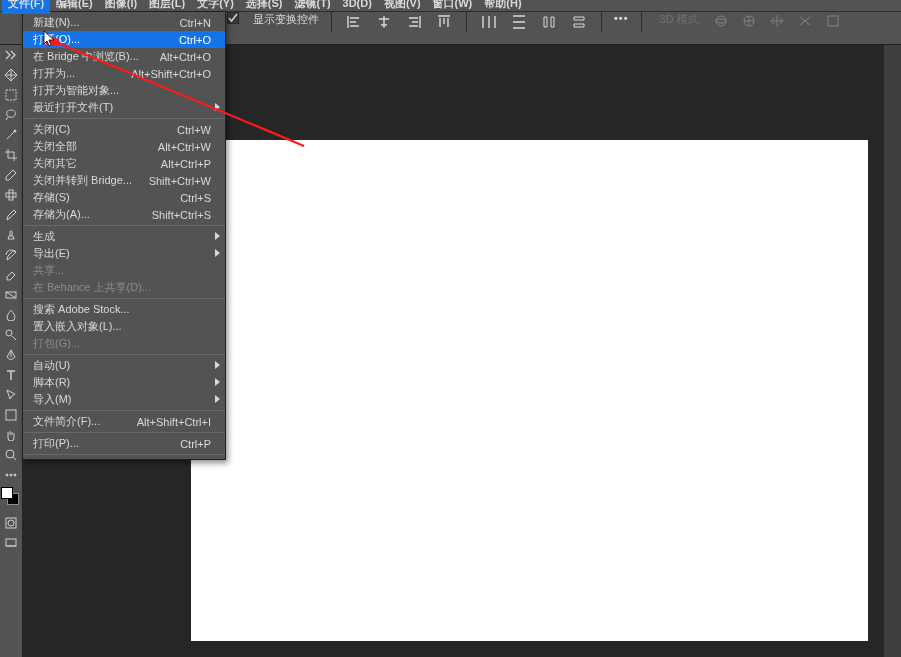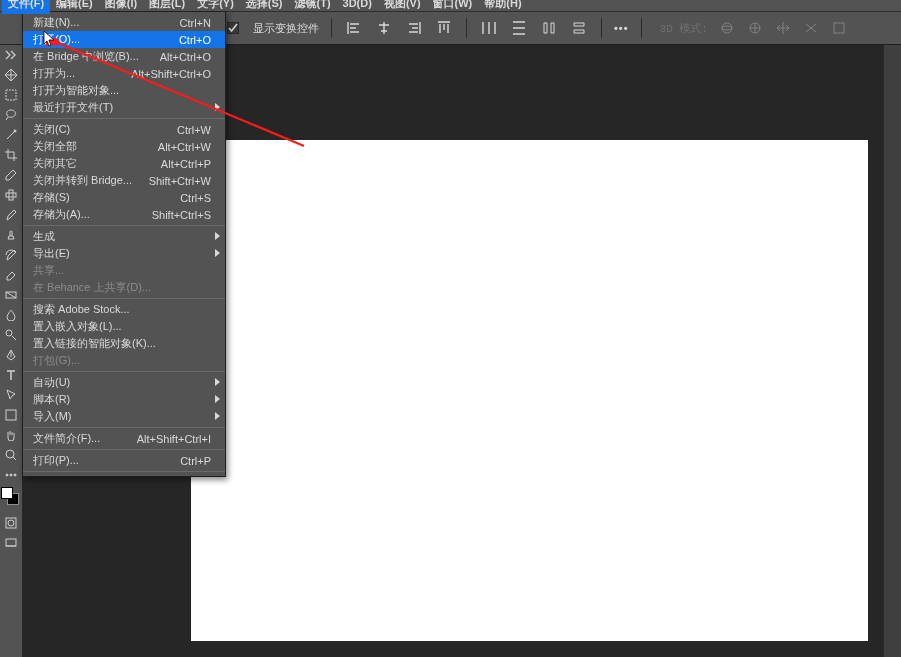--- a/index.html
+++ b/index.html
@@ -3,29 +3,29 @@
 <meta charset="utf-8">
 <style>
   * { margin:0; padding:0; box-sizing:border-box; font-family:"Microsoft YaHei",sans-serif; font-size:11px; }
   body { width:901px; height:657px; background:#535353; overflow:hidden; position:relative; }
 
   
   .menubar { height:11px; background:#535353; display:flex; align-items:center; padding-left:2px; position:relative; z-index:100; }
   .menubar .mitem { color:#d9d9d9; padding:0 6px; height:16px; line-height:11px; cursor:default; position:relative;font-weight:bold; }
   .menubar .mitem.open { background:#1473e6; }
   
-  .optbar { height:34px; background:#535353; display:flex; align-items:center; padding-left:32px; gap:10px; border-top:1px solid #2e2e2e; border-bottom:1px solid #202020; }
+  .optbar { height:34px; background:#535353; display:flex; padding-left:32px; gap:10px; border-top:1px solid #2e2e2e; border-bottom:1px solid #202020; }
   .chk { width:12px; height:12px; background:#3a3a3a; border:1px solid #2a2a2a; display:inline-block; vertical-align:middle; margin-right:4px; }
   .chk svg { display:block; }
   .optlabel { color:#d9d9d9; }
   .vsep { width:1px; height:20px; background:#2c2c2c; margin:0 2px; }
   .alignbtn { width:20px; height:20px; display:flex; align-items:center; justify-content:center; }
   .alignbtn svg { stroke:#d9d9d9; }
   .ellipsis { color:#d9d9d9; font-weight:bold; letter-spacing:1px; }
-  .mode3d { color:#717171; margin-left:6px;font-family:Liberation Mono, monospace; }
+  .mode3d { color:#717171; margin-left:6px; }
   .icon3d { width:18px; height:18px; display:flex; align-items:center; justify-content:center; opacity:.35; }
 
   
   .toolbox { position:absolute; left:0; top:45px; width:22px; background:#535353; z-index:5; }
   .tool { width:22px; height:20px; display:flex; align-items:center; justify-content:center; }
   .tool svg { stroke:#cfcfcf; }
   .tool.special { height:28px; }
   .swatch { position:relative; width:22px; height:26px; }
   .swatch .fg { position:absolute; left:1px; top:1px; width:12px; height:12px; background:#fff; border:1px solid #000; }
   .swatch .bg { position:absolute; left:7px; top:7px; width:12px; height:12px; background:#000; border:1px solid #8f8f8f; }
@@ -359,23 +359,20 @@
     <div class="ddrow dis">
       <span>在 Behance 上共享(D)...</span>
     </div>
     <div class="ddsep"></div>
     <div class="ddrow">
       <span>搜索 Adobe Stock...</span>
     </div>
     <div class="ddrow">
       <span>置入嵌入对象(L)...</span>
     </div>
-    <div class="ddrow">
-      <span>置入链接的智能对象(K)...</span>
-    </div>
     <div class="ddrow dis">
       <span>打包(G)...</span>
     </div>
     <div class="ddsep"></div>
     <div class="ddrow">
       <span>自动(U)</span>
       <span class="subarrow"></span>
     </div>
     <div class="ddrow">
       <span>脚本(R)</span>

